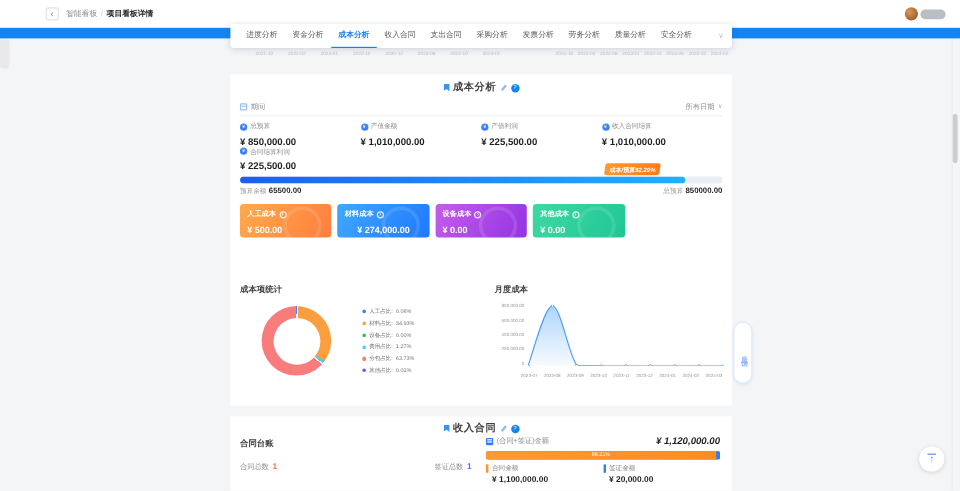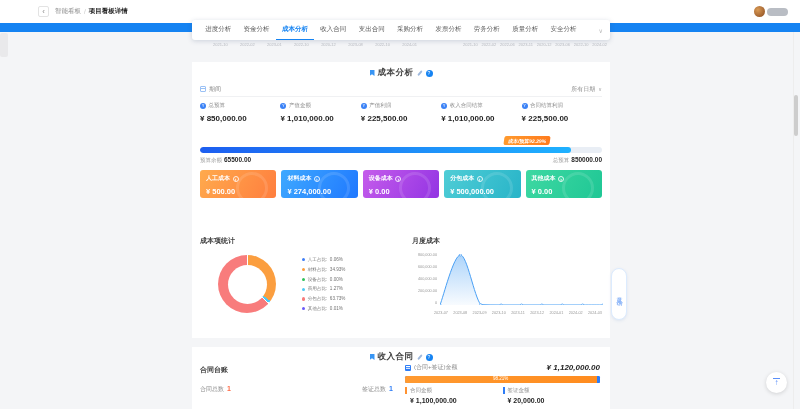--- a/index.html
+++ b/index.html
@@ -44,21 +44,21 @@
   .help-icon::before { content:"?"; }
 
   
   .filter-row { position:absolute; top:20px; left:8px; right:8px; height:15px; display:flex; align-items:center; font-size:6px; color:#8c8c8c; border-bottom:1px solid #f0f1f3; }
   .calendar-icon { width:6px; height:6px; border:1px solid #9bc1f5; border-radius:1px; margin-right:3px; position:relative; }
   .calendar-icon::before { content:""; position:absolute; left:0; right:0; top:1.2px; height:.8px; background:#9bc1f5; }
   .filter-right { margin-left:auto; display:flex; align-items:center; gap:3px; }
   .chevron-down { color:#a6a6a6; font-size:5px; }
 
   
-  .metrics { position:absolute; top:40px; left:8px; right:8px; display:grid; grid-template-columns:repeat(5,1fr); }
+  .metrics { position:absolute; top:40px; left:8px; right:8px; display:grid; grid-template-columns:repeat(4,1fr); }
   .m-label { display:flex; align-items:center; gap:2.5px; font-size:5.5px; color:#8c8c8c; white-space:nowrap; }
   .coin-icon { width:6px; height:6px; min-width:6px; border-radius:50%; background:#3b82f6; color:#fff; font-size:4px; line-height:6.3px; text-align:center; }
   .coin-icon::before { content:"¥"; }
   .m-value { margin-top:4.5px; font-size:8px; font-weight:bold; color:#1f1f1f; white-space:nowrap; }
 
   
   .progress-block { position:absolute; top:74px; left:8px; right:8px; }
   .p-badge { position:absolute; right:52px; top:0; background:linear-gradient(90deg,#ff9a2e,#ff7b1d); color:#fff; font-size:5px; font-weight:bold; padding:1.5px 4px; border-radius:2px; transform:skewX(-8deg); z-index:2; }
   .pbar { margin-top:11px; height:5.5px; background:#e9eef5; border-radius:3px; overflow:hidden; }
   .pfill { height:100%; width:0; background:linear-gradient(90deg,#1d5ef0,#1fb1ff); border-radius:3px; }
@@ -244,40 +244,33 @@
 
   <div class="cost-cards">
 
   <div class="ccard" style="background: linear-gradient(120deg, rgb(255, 170, 77), rgb(255, 126, 62));">
         <div class="lbl">
           <span>人工成本</span>
           <span class="card-arrow-icon"></span>
         </div>
         <div class="val">¥ 500.00</div>
       </div>
-      <div class="ccard" style="background: linear-gradient(120deg, rgb(63, 169, 255), rgb(31, 120, 255));">
+      <div class="ccard" style="background: linear-gradient(120deg, rgb(63, 169, 255), rgb(31, 120, 255)); text-align: center;">
         <div class="lbl">
           <span>材料成本</span>
           <span class="card-arrow-icon"></span>
         </div>
         <div class="val">¥ 274,000.00</div>
       </div>
       <div class="ccard" style="background: linear-gradient(120deg, rgb(197, 92, 235), rgb(147, 52, 227));">
         <div class="lbl">
           <span>设备成本</span>
           <span class="card-arrow-icon"></span>
         </div>
         <div class="val">¥ 0.00</div>
-      </div>
-      <div class="ccard" style="background: linear-gradient(120deg, rgb(79, 205, 214), rgb(40, 180, 200));">
-        <div class="lbl">
-          <span>分包成本</span>
-          <span class="card-arrow-icon"></span>
-        </div>
-        <div class="val">¥ 500,000.00</div>
       </div>
       <div class="ccard" style="background: linear-gradient(120deg, rgb(62, 216, 162), rgb(31, 199, 149));">
         <div class="lbl">
           <span>其他成本</span>
           <span class="card-arrow-icon"></span>
         </div>
         <div class="val">¥ 0.00</div>
       </div>
     </div>
 

